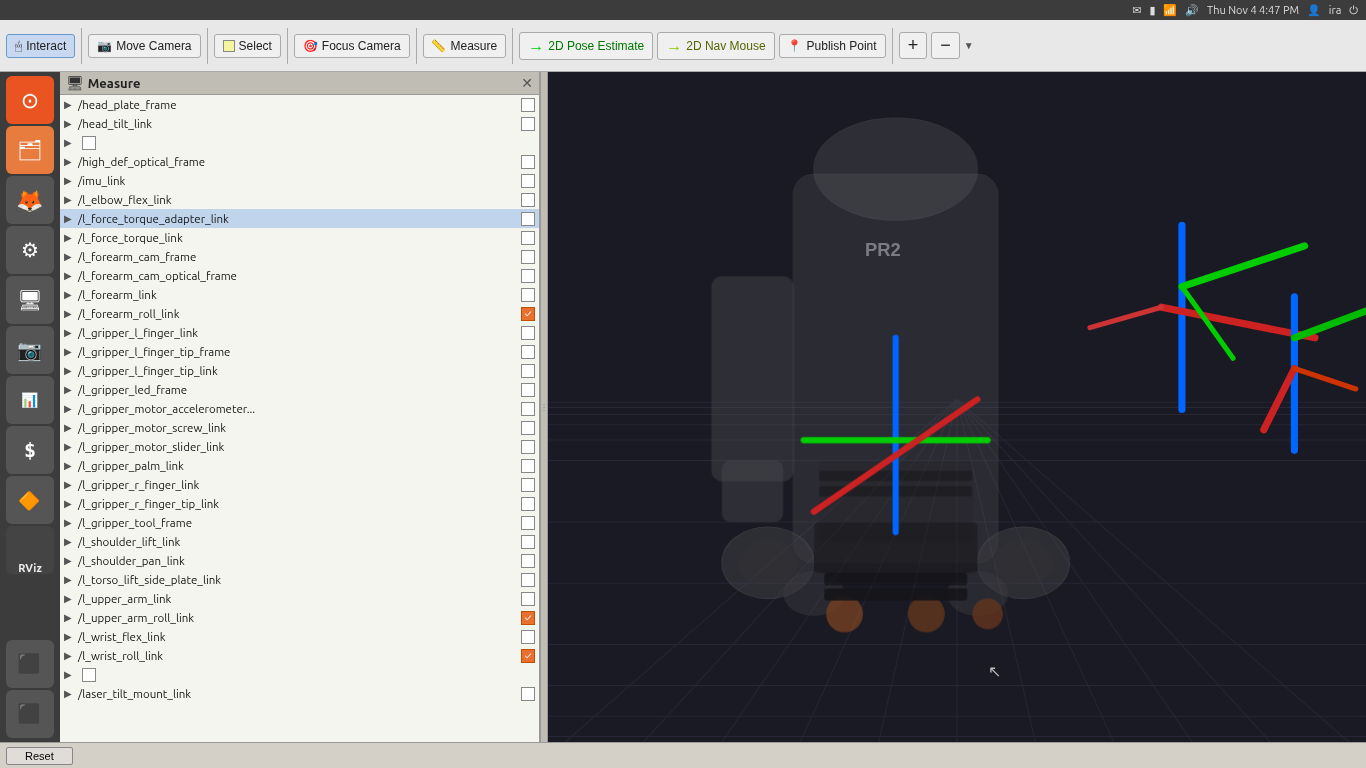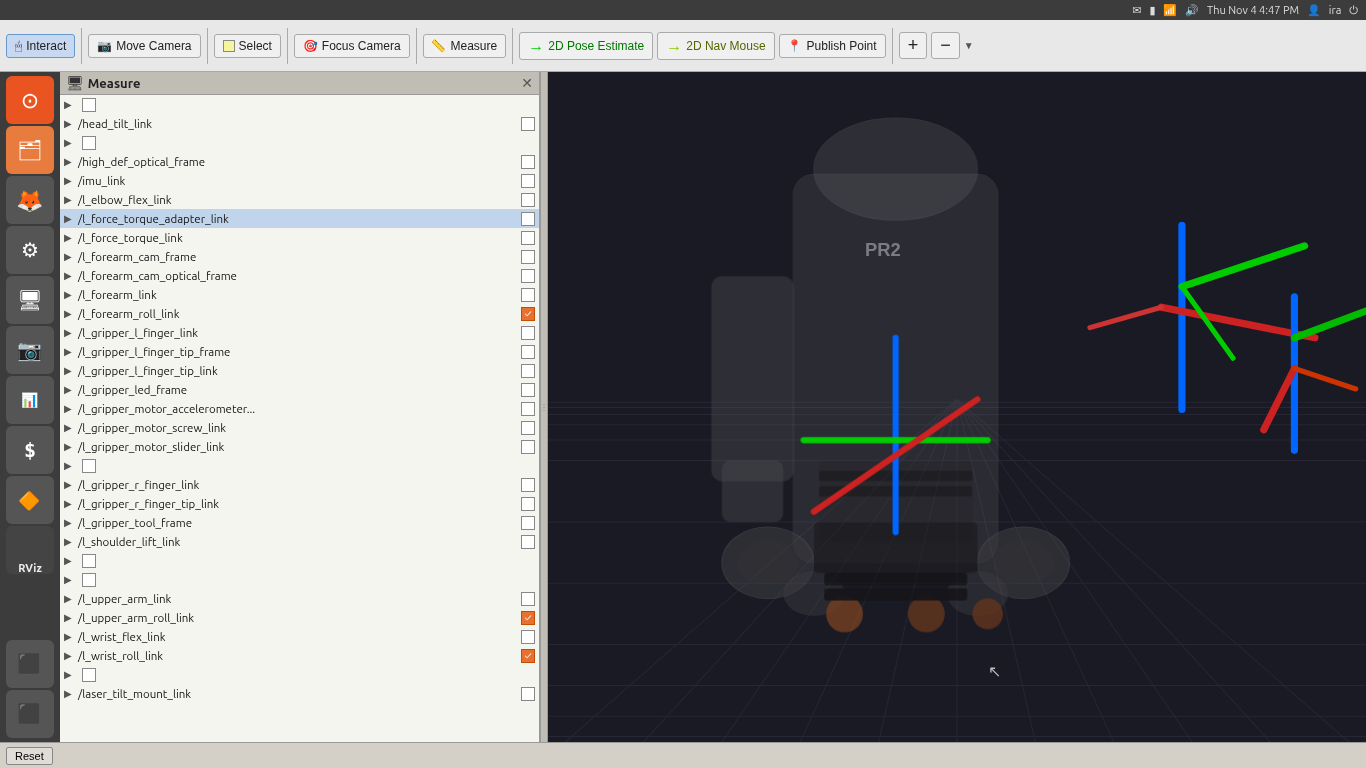--- a/index.html
+++ b/index.html
@@ -172,21 +172,21 @@
       height: 26px;
       background: #d4d0c8;
       border-top: 1px solid #999;
       display: flex;
       align-items: center;
       padding: 0 6px;
       font-size: 11px;
       color: #222;
     }
     #statusbar .reset-btn {
-      padding: 2px 8px;
+      padding: 2px 18px;
       border: 1px solid #888;
       border-radius: 2px;
       background: #e0ddd8;
       cursor: pointer;
       font-size: 11px;
       margin-right: 8px;
     }
   </style>
 </head>
 <body>
@@ -297,20 +297,21 @@
   <div id="panel">
     <div id="panel-header">
       <span class="monitor-icon">🖥</span>
       <span id="panel-title">Measure</span>
       <span id="panel-close">✕</span>
     </div>
     <div id="tree-container">
 
     <div class="tree-item">
           <span class="arrow">▶</span>
+          <span class="label">/head_plate_frame</span>
           <div class="checkbox"></div>
         </div>
         <div class="tree-item">
           <span class="arrow">▶</span>
           <span class="label">/head_tilt_link</span>
           <div class="checkbox"></div>
         </div>
         <div class="tree-item">
           <span class="arrow">▶</span>
           <div class="checkbox"></div>
@@ -390,20 +391,21 @@
           <span class="label">/l_gripper_motor_screw_link</span>
           <div class="checkbox"></div>
         </div>
         <div class="tree-item">
           <span class="arrow">▶</span>
           <span class="label">/l_gripper_motor_slider_link</span>
           <div class="checkbox"></div>
         </div>
         <div class="tree-item">
           <span class="arrow">▶</span>
+          <span class="label">/l_gripper_palm_link</span>
           <div class="checkbox"></div>
         </div>
         <div class="tree-item">
           <span class="arrow">▶</span>
           <span class="label">/l_gripper_r_finger_link</span>
           <div class="checkbox"></div>
         </div>
         <div class="tree-item">
           <span class="arrow">▶</span>
           <span class="label">/l_gripper_r_finger_tip_link</span>
@@ -414,24 +416,26 @@
           <span class="label">/l_gripper_tool_frame</span>
           <div class="checkbox"></div>
         </div>
         <div class="tree-item">
           <span class="arrow">▶</span>
           <span class="label">/l_shoulder_lift_link</span>
           <div class="checkbox"></div>
         </div>
         <div class="tree-item">
           <span class="arrow">▶</span>
-          <div class="checkbox"></div>
-        </div>
-        <div class="tree-item">
-          <span class="arrow">▶</span>
+          <span class="label">/l_shoulder_pan_link</span>
+          <div class="checkbox"></div>
+        </div>
+        <div class="tree-item">
+          <span class="arrow">▶</span>
+          <span class="label">/l_torso_lift_side_plate_link</span>
           <div class="checkbox"></div>
         </div>
         <div class="tree-item">
           <span class="arrow">▶</span>
           <span class="label">/l_upper_arm_link</span>
           <div class="checkbox"></div>
         </div>
         <div class="tree-item">
           <span class="arrow">▶</span>
           <span class="label">/l_upper_arm_roll_link</span>

